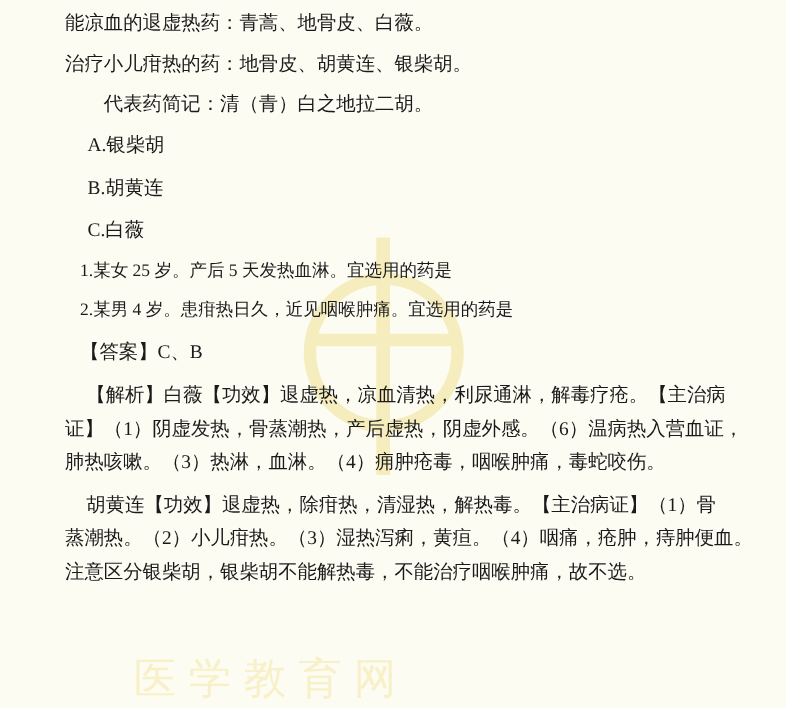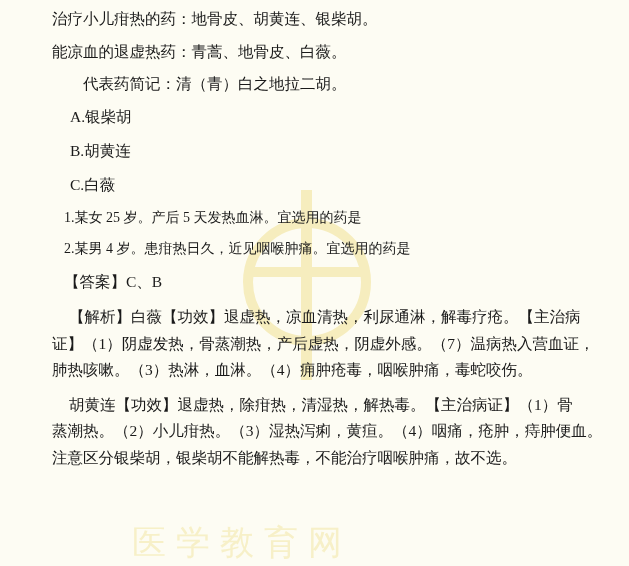--- a/index.html
+++ b/index.html
@@ -51,21 +51,21 @@
   .wm-hline {
     position: absolute;
     left: 250px;
     top: 267px;
     width: 113px;
     height: 10px;
     background: #f6edbe;
   }
   .wm-text {
     position: absolute;
-    left: 132px;
+    left: 107px;
     top: 520px;
     font-size: 34px;
     letter-spacing: 10px;
     color: #f7f0c8;
     font-family: "Liberation Sans", sans-serif;
     white-space: nowrap;
   }
 
   .line {
     font-size: 15.5px;
@@ -125,35 +125,35 @@
 
 <div class="watermark">
   <div class="wm-circle"></div>
   <div class="wm-vline"></div>
   <div class="wm-hline"></div>
   <div class="wm-text">医学教育网</div>
 </div>
 
 <div class="page">
 
+  <p class="line">能凉血的退虚热药：青蒿、地骨皮、白薇。</p>
   <p class="line">治疗小儿疳热的药：地骨皮、胡黄连、银柴胡。</p>
-  <p class="line">能凉血的退虚热药：青蒿、地骨皮、白薇。</p>
   <p class="line indent2">代表药简记：清（青）白之地拉二胡。</p>
 
 
   <p class="opt">A.银柴胡</p>
   <p class="opt">B.胡黄连</p>
   <p class="opt">C.白薇</p>
 
   <p class="qline">1.某女 25 岁。产后 5 天发热血淋。宜选用的药是</p>
   <p class="qline">2.某男 4 岁。患疳热日久，近见咽喉肿痛。宜选用的药是</p>
 
   <p class="ansline">【答案】C、B</p>
 
   <p class="para first tight">【解析】白薇【功效】退虚热，凉血清热，利尿通淋，解毒疗疮。【主治病</p>
-  <p class="para tight">证】（1）阴虚发热，骨蒸潮热，产后虚热，阴虚外感。（7）温病热入营血证，</p>
+  <p class="para tight">证】（1）阴虚发热，骨蒸潮热，产后虚热，阴虚外感。（6）温病热入营血证，</p>
   <p class="para">肺热咳嗽。（3）热淋，血淋。（4）痈肿疮毒，咽喉肿痛，毒蛇咬伤。</p>
 
   <p class="para first tight gap-top">胡黄连【功效】退虚热，除疳热，清湿热，解热毒。【主治病证】（1）骨</p>
   <p class="para tight">蒸潮热。（2）小儿疳热。（3）湿热泻痢，黄疸。（4）咽痛，疮肿，痔肿便血。</p>
   <p class="para">注意区分银柴胡，银柴胡不能解热毒，不能治疗咽喉肿痛，故不选。</p>
 
 </div>
 
 </body></html>

